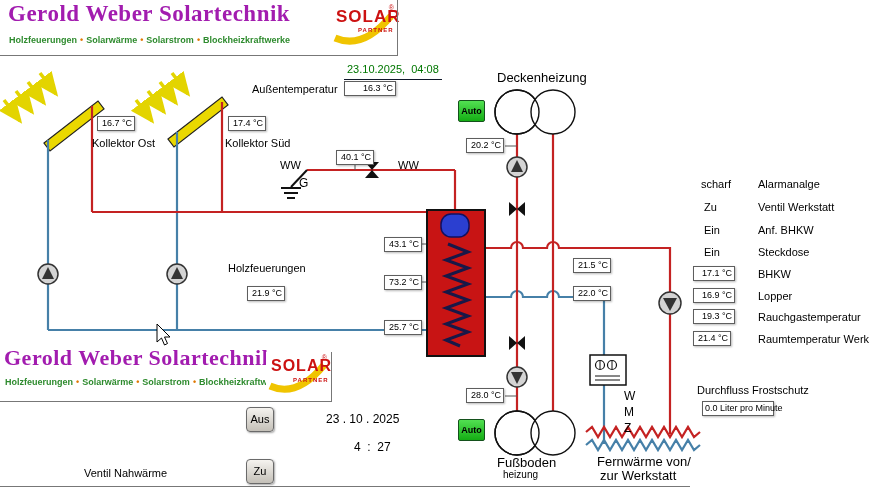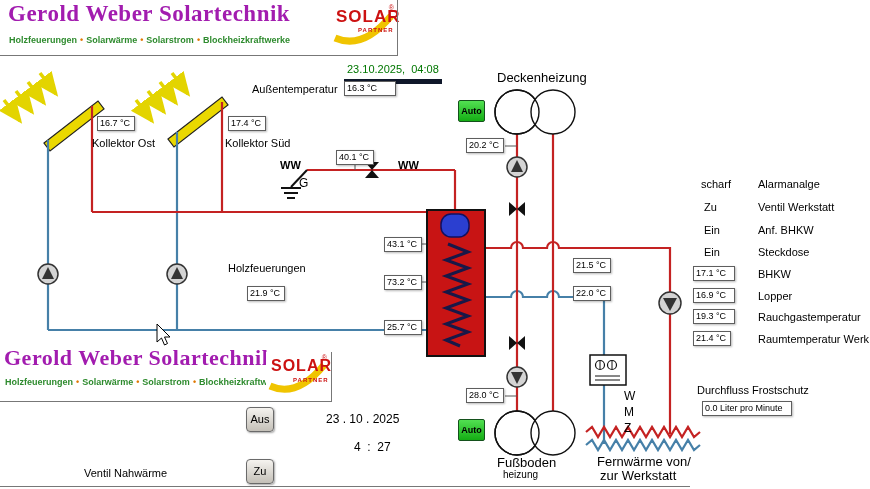--- a/index.html
+++ b/index.html
@@ -1,39 +1,39 @@
 <!DOCTYPE html>
 <html><head>
 <meta charset="utf-8">
 <style>
   html,body{margin:0;padding:0;background:#fff}
   #screen{position:relative;width:870px;height:489px;background:#ffffff;
           font-family:"Liberation Sans",sans-serif;color:#000;overflow:hidden}
   .lbl{position:absolute;font-size:11px;white-space:nowrap}
   .lbl12{position:absolute;font-size:12px;white-space:nowrap}
-  .bold{font-weight:bold}
+  .bold{font-weight:normal}
   .pre{white-space:pre}
   .vbox{position:absolute;background:#fff;border:1px solid #5e5e5e;
         box-shadow:1px 1px 2px rgba(0,0,0,.28);font-size:9px;line-height:11px;
-        text-align:left;padding:1px 2px;min-width:38px;white-space:nowrap;box-sizing:border-box}
+        text-align:right;padding:1px 2px;min-width:38px;white-space:nowrap;box-sizing:border-box}
   .btn-auto{position:absolute;width:27px;height:22px;
         background:linear-gradient(#52e052,#14ad14);border:1px solid #14511c;
         border-radius:2px;font-size:9px;font-weight:bold;text-align:center;line-height:20px;
         cursor:pointer;box-sizing:border-box}
   .btn-gray{position:absolute;width:28px;height:25px;
         background:linear-gradient(#f5f3ef,#c4c0b8);border:1px solid #6a6a6a;border-radius:4px;
         box-shadow:1px 1px 2px rgba(0,0,0,.35);font-size:11px;text-align:center;line-height:23px;
         cursor:pointer;box-sizing:border-box}
   .title{position:absolute;font-family:"Liberation Serif",serif;font-weight:bold;
         font-size:23px;color:#a21caf;white-space:nowrap;letter-spacing:0.5px}
   .subtitle{position:absolute;font-size:9px;font-weight:bold;color:#2e8b2e;white-space:nowrap}
   .subtitle .b{color:#e07800;padding:0 3px}
   .hline{position:absolute;height:1px;background:#777}
   .vline{position:absolute;width:1px;background:#777}
-  .green-dt{position:absolute;font-size:11px;color:#007700;border-bottom:5px solid #0f172a;
+  .green-dt{position:absolute;font-size:11px;color:#007700;border-bottom:1px solid #0f172a;
         padding:0 3px 4px 3px;white-space:pre}
   .logo{position:absolute;background:#fff}
   .logo .solar{position:absolute;top:5px;left:5px;font-size:17px;font-weight:bold;
         color:#cc1111;letter-spacing:1px}
   .logo .reg{position:absolute;top:2px;right:1px;font-size:7px;color:#cc1111}
   .logo .partner{position:absolute;top:25px;left:27px;font-size:6px;font-weight:bold;
         color:#cc1111;letter-spacing:1px}
   svg.diagram{position:absolute;left:0;top:0}
 </style>
 </head>
@@ -218,21 +218,21 @@
   <div class="vbox" style="left:693px;top:266px;width:42px">17.1 °C</div>
   <div class="lbl" style="left:758px;top:268px">BHKW</div>
   <div class="vbox" style="left:693px;top:288px;width:42px">16.9 °C</div>
   <div class="lbl" style="left:758px;top:290px">Lopper</div>
   <div class="vbox" style="left:693px;top:309px;width:42px">19.3 °C</div>
   <div class="lbl" style="left:758px;top:311px">Rauchgastemperatur</div>
   <div class="vbox" style="left:693px;top:331px;width:21px">21.4 °C</div>
   <div class="lbl" style="left:758px;top:333px">Raumtemperatur Werk</div>
 
   <div class="lbl" style="left:697px;top:384px">Durchfluss Frostschutz</div>
-  <div class="vbox" style="left:702px;top:401px;width:90px">0.0 Liter pro Minute</div>
+  <div class="vbox" style="left:702px;top:401px;width:72px">0.0 Liter pro Minute</div>
 
   <div class="title" style="left:4px;top:345px;font-size:22px">Gerold Weber Solartechnik</div>
   <div class="subtitle" style="left:5px;top:377px">
     <span>Holzfeuerungen</span><span class="b">•</span><span>Solarwärme</span><span class="b">•</span><span>Solarstrom</span><span class="b">•</span><span>Blockheizkraftwerke</span>
   </div>
   <div class="logo" style="left:266px;top:352px;width:62px;height:48px">
     <svg width="62" height="48" style="position:absolute;left:0;top:0">
       <path d="M4,34 Q31,46 58,13" stroke="#f0c400" stroke-width="7" fill="none"></path>
     </svg>
     <div class="solar" style="font-size:16px">SOLAR</div>

